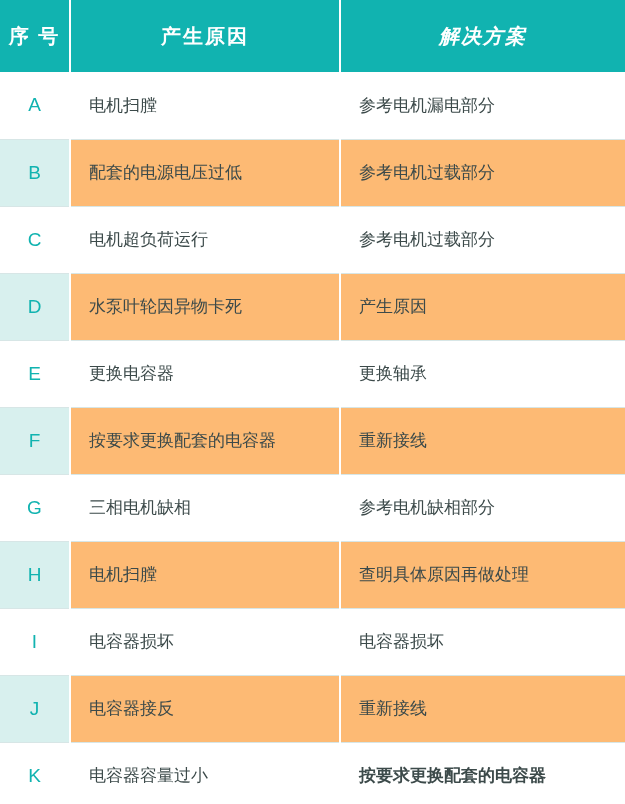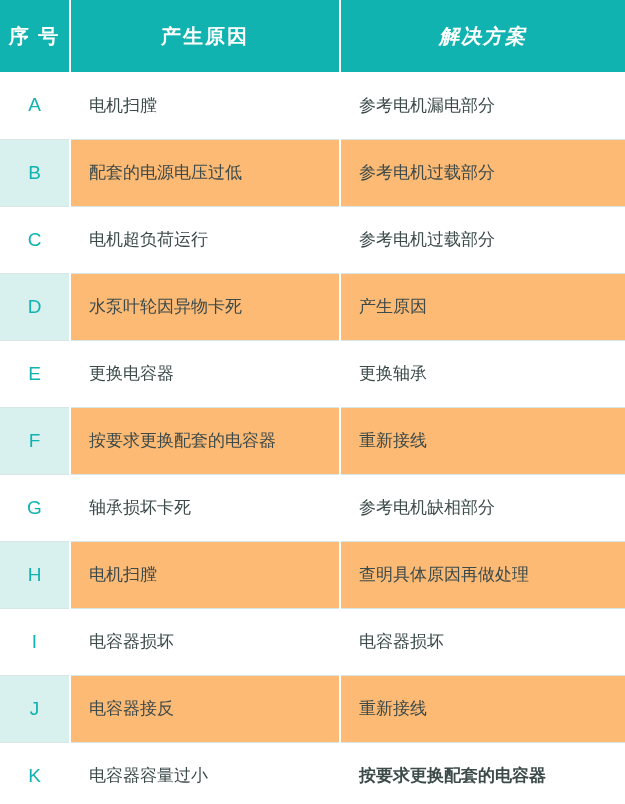--- a/index.html
+++ b/index.html
@@ -112,21 +112,21 @@
         <td class="cause">更换电容器</td>
         <td class="sol">更换轴承</td>
       </tr>
       <tr class="even">
         <td class="idx">F</td>
         <td class="cause">按要求更换配套的电容器</td>
         <td class="sol">重新接线</td>
       </tr>
       <tr class="odd">
         <td class="idx">G</td>
-        <td class="cause">轴承损坏卡死</td>
+        <td class="cause">三相电机缺相</td>
         <td class="sol">参考电机缺相部分</td>
       </tr>
       <tr class="even">
         <td class="idx">H</td>
         <td class="cause">电机扫膛</td>
         <td class="sol">查明具体原因再做处理</td>
       </tr>
       <tr class="odd">
         <td class="idx">I</td>
         <td class="cause">电容器损坏</td>

